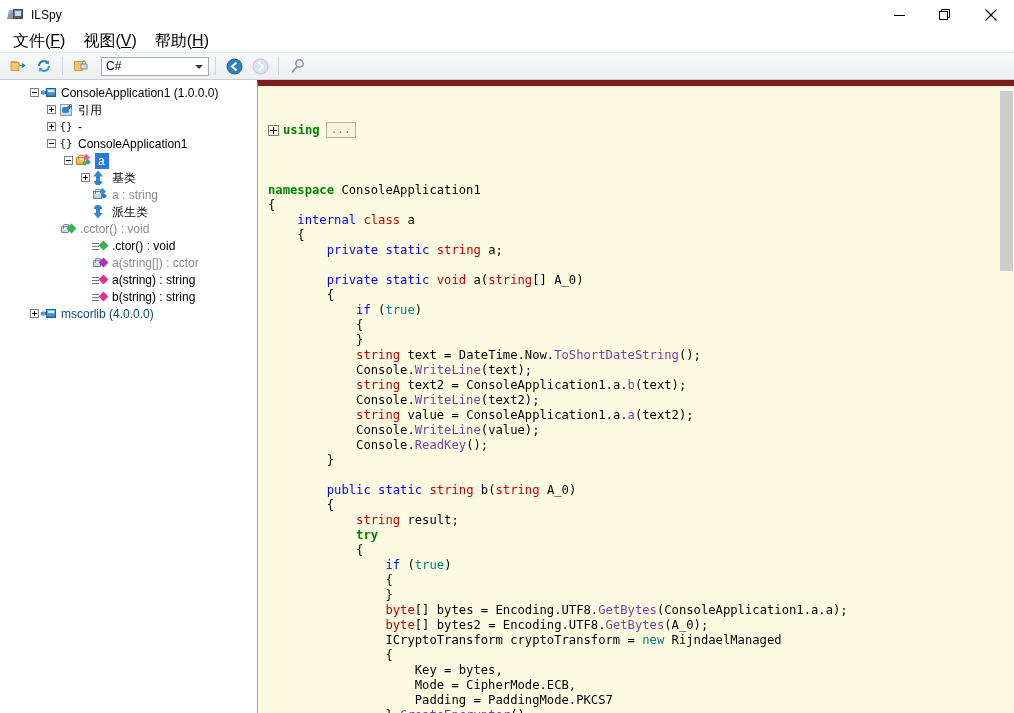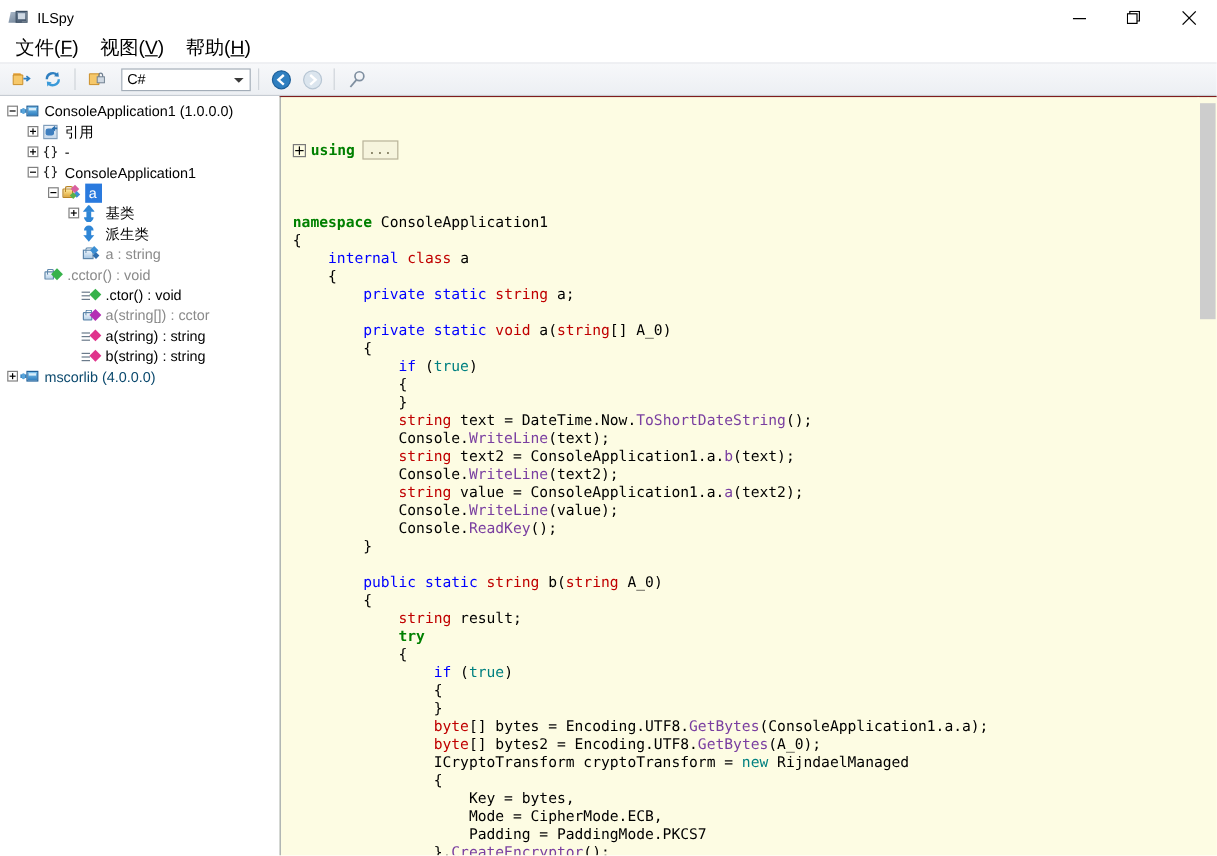--- a/index.html
+++ b/index.html
@@ -149,36 +149,37 @@
     display: flex;
     min-height: 0;
     position: relative;
   }
   .treepane {
     width: 226px;
     background: #ffffff;
     position: relative;
     overflow: hidden;
     flex: 0 0 226px;
+    margin-left: 24px;
   }
   .splitter {
     width: 5px;
     background: #ffffff;
     border-left: 1px solid #ffffff;
     border-right: 1px solid #ffffff;
     cursor: col-resize;
     flex: 0 0 5px;
   }
   .codepane {
     flex: 1 1 auto;
     background: #fdfce3;
     position: relative;
     overflow: hidden;
     border-left: 1px solid #9aa0a6;
-    border-top: 1px solid #7f1d1d;
+    border-top: 6px solid #7f1d1d;
   }
 
   
   .tree {
     padding: 4px 0 0 0;
     font-size: 12px;
     font-family: "Liberation Sans", sans-serif;
     user-select: none;
   }
   .trow {
@@ -504,36 +505,36 @@
             </div>
             <div class="ticon ic-base up">
               <div class="d3"></div>
               <div class="d1"></div>
               <div class="d2"></div>
             </div>
             <span class="tlabel cn">基类</span>
           </div>
           <div class="trow" style="padding-left: 55px;">
             <div class="spacer"></div>
-            <div class="ticon ic-base">
-              <div class="d2"></div>
-              <div class="d1"></div>
+            <div class="ticon ic-field">
+              <div class="d1"></div>
+              <div class="d2"></div>
               <div class="d3"></div>
-            </div>
-            <span class="tlabel cn">派生类</span>
+              <div class="d4"></div>
+            </div>
+            <span class="tlabel dim">a : string</span>
           </div>
           <div class="trow" style="padding-left: 55px;">
             <div class="spacer"></div>
-            <div class="ticon ic-field">
-              <div class="d1"></div>
-              <div class="d2"></div>
+            <div class="ticon ic-base">
+              <div class="d2"></div>
+              <div class="d1"></div>
               <div class="d3"></div>
-              <div class="d4"></div>
-            </div>
-            <span class="tlabel dim">a : string</span>
+            </div>
+            <span class="tlabel cn">派生类</span>
           </div>
           <div class="trow" style="padding-left: 23px;">
             <div class="spacer"></div>
             <div class="ticon ic-m">
               <div class="d1"></div>
               <div class="d2"></div>
               <div class="dot green"></div>
             </div>
             <span class="tlabel dim">.cctor() : void</span>
           </div>

